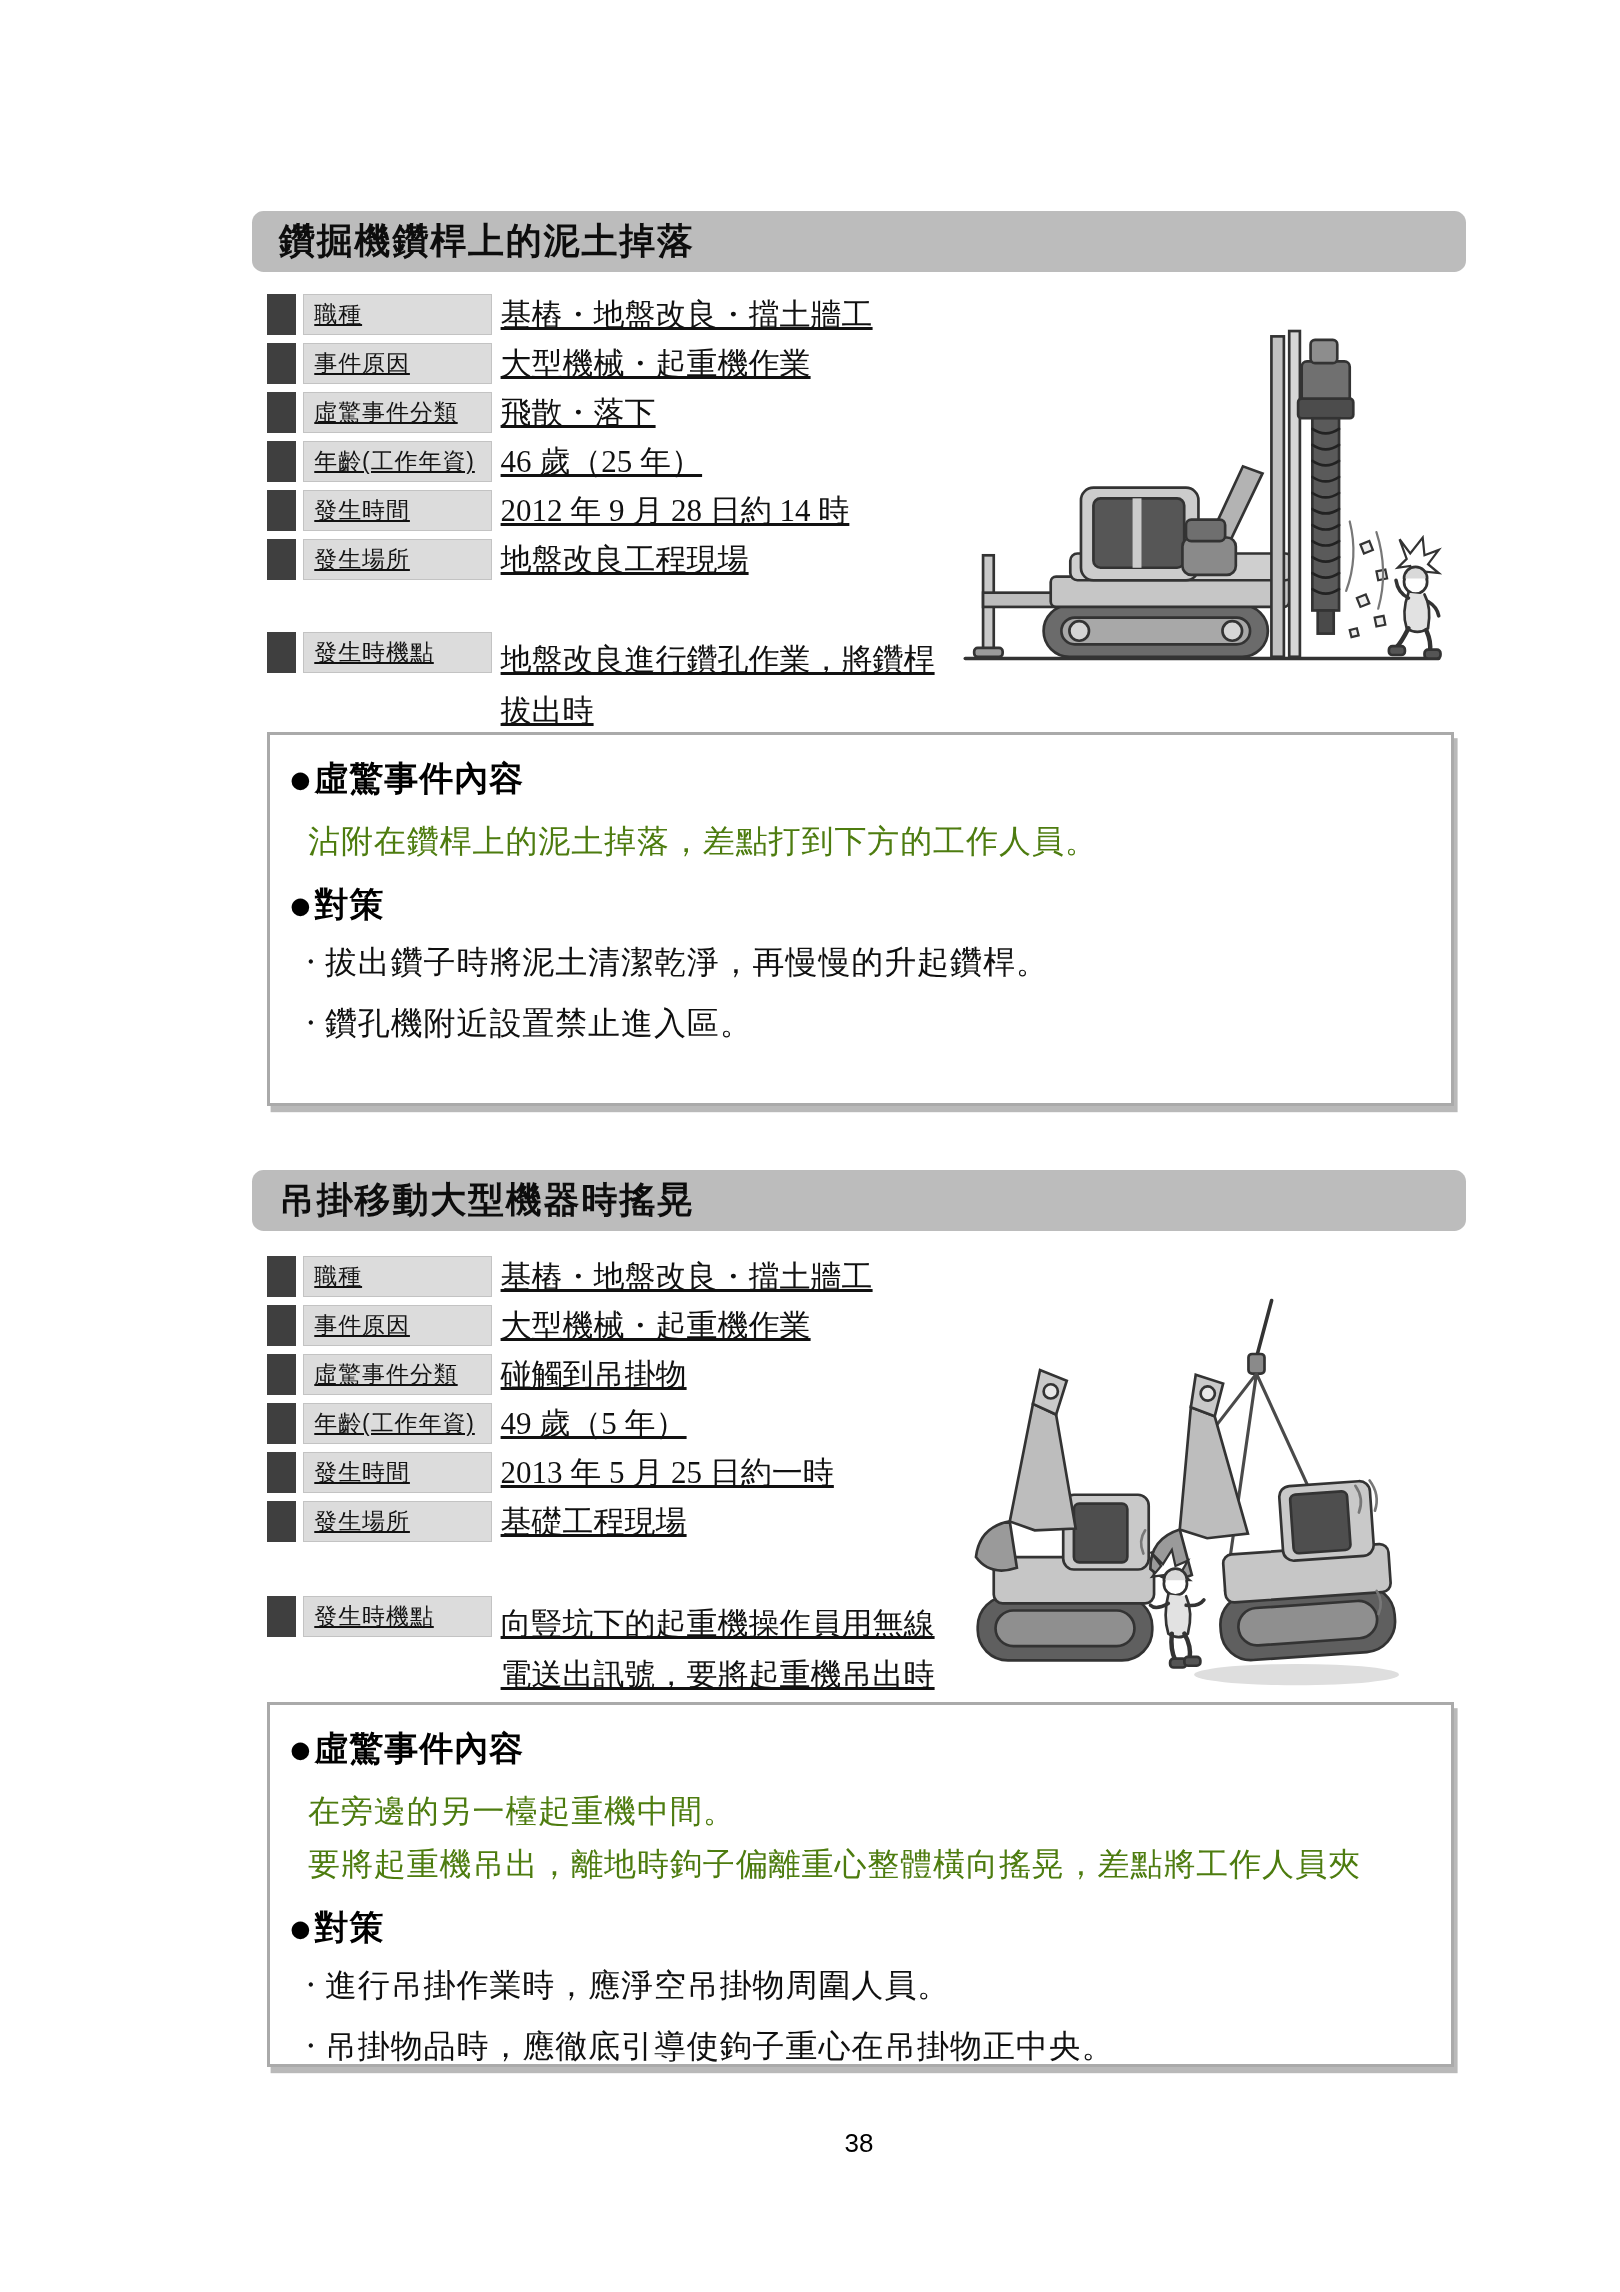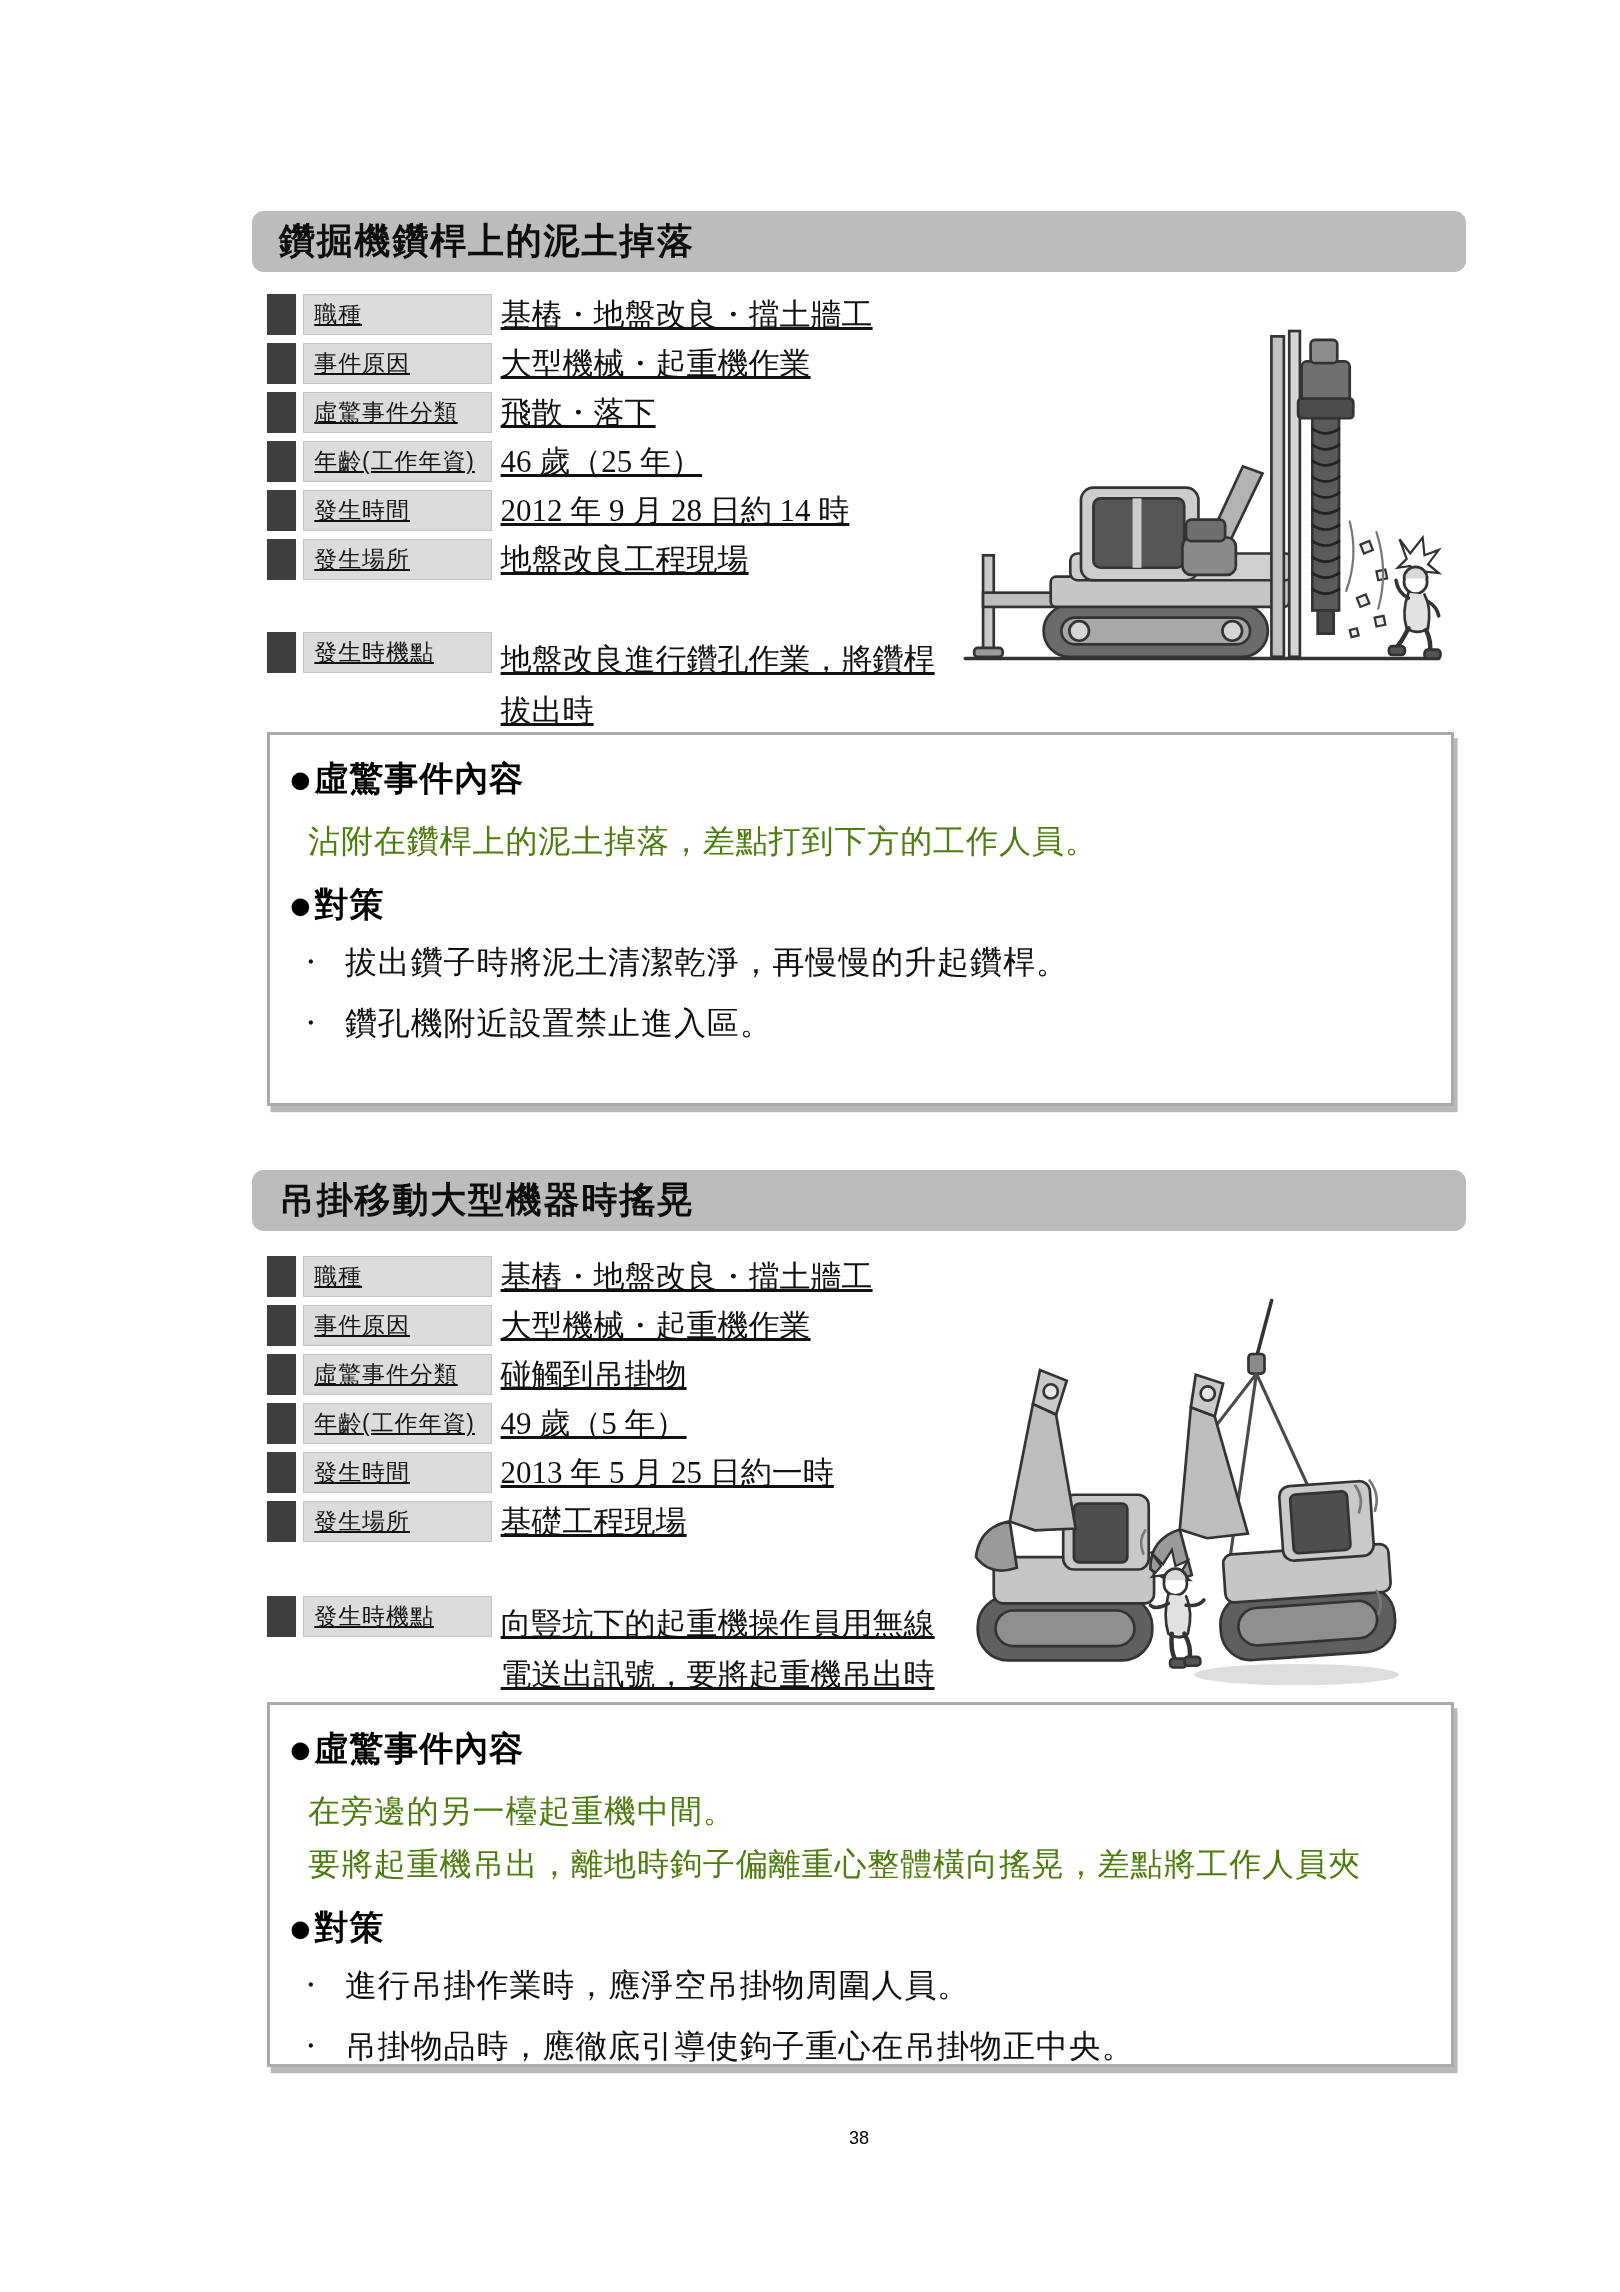--- a/index.html
+++ b/index.html
@@ -49,27 +49,27 @@
   .body-line{
     font-family:"Liberation Serif","DejaVu Serif",serif;
     font-size:32px;line-height:53px;margin:0 0 0 20px;color:#4d7c0f;letter-spacing:0.9px;
   }
   .body-block{margin-bottom:14.3px;}
   .bullet{
     display:flex;margin:0 0 18px 9px;
     font-family:"Liberation Serif","DejaVu Serif",serif;font-size:32px;color:#101010;letter-spacing:0.9px;
   }
   .bullet .b-marker{flex:0 0 25px;font-size:27px;line-height:43px;}
-  .bullet .b-text{line-height:43px;margin-left:20px;}
+  .bullet .b-text{line-height:43px;}
   
   .illu{position:absolute;}
   
   .page-number{
     position:absolute;left:252px;width:1214px;top:2128px;text-align:center;
-    font-size:18px;color:#000;font-family:"Liberation Sans",sans-serif;
+    font-size:26px;color:#000;font-family:"Liberation Sans",sans-serif;
   }
 </style>
 </head>
 <body>
 
 <div class="page">
 
   <div class="title-bar" style="top:211px;">
     <span>鑽掘機鑽桿上的泥土掉落</span>
   </div>

